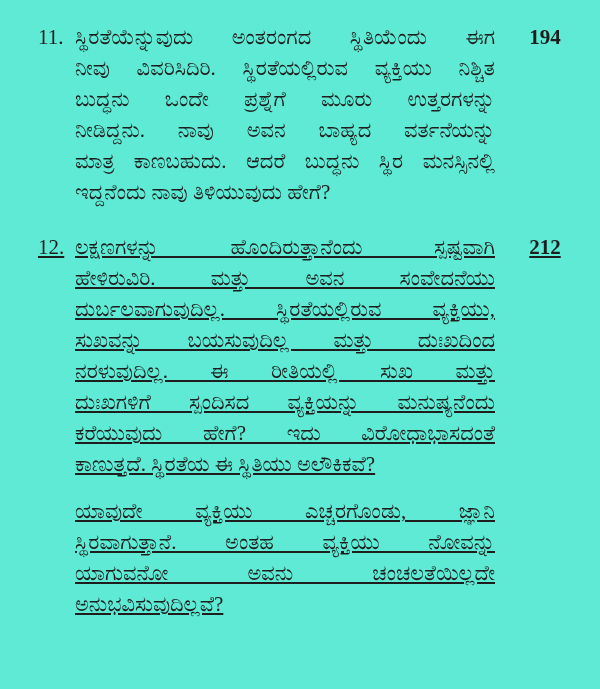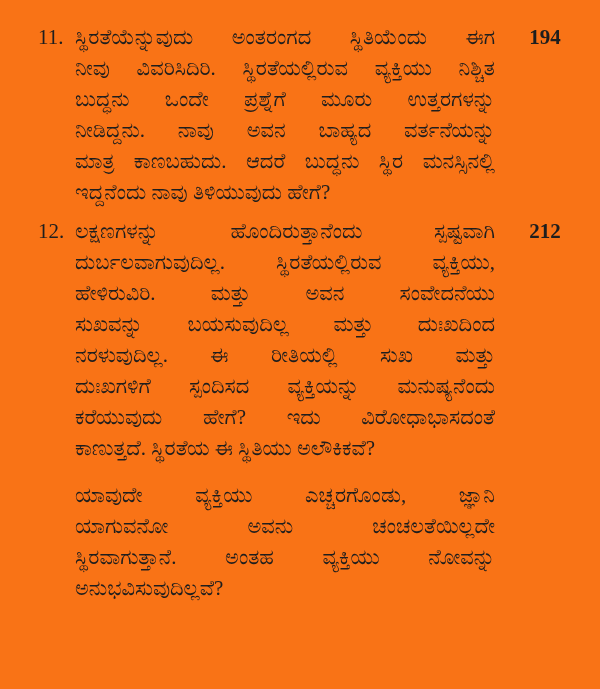--- a/index.html
+++ b/index.html
@@ -5,34 +5,35 @@
   html, body {
     margin: 0;
     padding: 0;
     background: #ffffff;
   }
   .page {
     position: relative;
     width: 600px;
     min-height: 689px;
     box-sizing: border-box;
-    background: #f97316;
+    background: #5eead4;
     color: #1e1e1e;
     font-family: "Liberation Serif", "DejaVu Serif", serif;
     font-size: 21px;
     line-height: 31px;
     padding-top: 22px;
     overflow: hidden;
   }
   .item {
     display: flex;
     align-items: flex-start;
   }
   .item + .item {
-    margin-top: 8px;
+    margin-top: 24px;
+    text-decoration: underline;
   }
   .num {
     width: 37px;
     margin-left: 38px;
     flex: 0 0 auto;
     white-space: nowrap;
   }
   .body {
     width: 420px;
     flex: 0 0 auto;
@@ -74,31 +75,31 @@
       </div>
     </div>
     <div class="pref">194</div>
   </section>
 
   <section class="item">
     <div class="num">12.</div>
     <div class="body">
       <div class="para">
         <div class="line">ಲಕ್ಷಣಗಳನ್ನು ಹೊಂದಿರುತ್ತಾನೆಂದು ಸ್ಪಷ್ಟವಾಗಿ</div>
+        <div class="line">ಹೇಳಿರುವಿರಿ. ಮತ್ತು ಅವನ ಸಂವೇದನೆಯು</div>
         <div class="line">ದುರ್ಬಲವಾಗುವುದಿಲ್ಲ. ಸ್ಥಿರತೆಯಲ್ಲಿರುವ ವ್ಯಕ್ತಿಯು,</div>
-        <div class="line">ಹೇಳಿರುವಿರಿ. ಮತ್ತು ಅವನ ಸಂವೇದನೆಯು</div>
         <div class="line">ಸುಖವನ್ನು ಬಯಸುವುದಿಲ್ಲ ಮತ್ತು ದುಃಖದಿಂದ</div>
         <div class="line">ನರಳುವುದಿಲ್ಲ. ಈ ರೀತಿಯಲ್ಲಿ ಸುಖ ಮತ್ತು</div>
         <div class="line">ದುಃಖಗಳಿಗೆ ಸ್ಪಂದಿಸದ ವ್ಯಕ್ತಿಯನ್ನು ಮನುಷ್ಯನೆಂದು</div>
         <div class="line">ಕರೆಯುವುದು ಹೇಗೆ? ಇದು ವಿರೋಧಾಭಾಸದಂತೆ</div>
         <div class="line end">ಕಾಣುತ್ತದೆ. ಸ್ಥಿರತೆಯ ಈ ಸ್ಥಿತಿಯು ಅಲೌಕಿಕವೆ?</div>
       </div>
       <div class="para">
         <div class="line">ಯಾವುದೇ ವ್ಯಕ್ತಿಯು ಎಚ್ಚರಗೊಂಡು, ಜ್ಞಾನಿ</div>
+        <div class="line">ಸ್ಥಿರವಾಗುತ್ತಾನೆ. ಅಂತಹ ವ್ಯಕ್ತಿಯು ನೋವನ್ನು</div>
         <div class="line">ಯಾಗುವನೋ ಅವನು ಚಂಚಲತೆಯಿಲ್ಲದೇ</div>
-        <div class="line">ಸ್ಥಿರವಾಗುತ್ತಾನೆ. ಅಂತಹ ವ್ಯಕ್ತಿಯು ನೋವನ್ನು</div>
         <div class="line end">ಅನುಭವಿಸುವುದಿಲ್ಲವೆ?</div>
       </div>
     </div>
     <div class="pref">212</div>
   </section>
 
 </div>
 
 </body></html>

